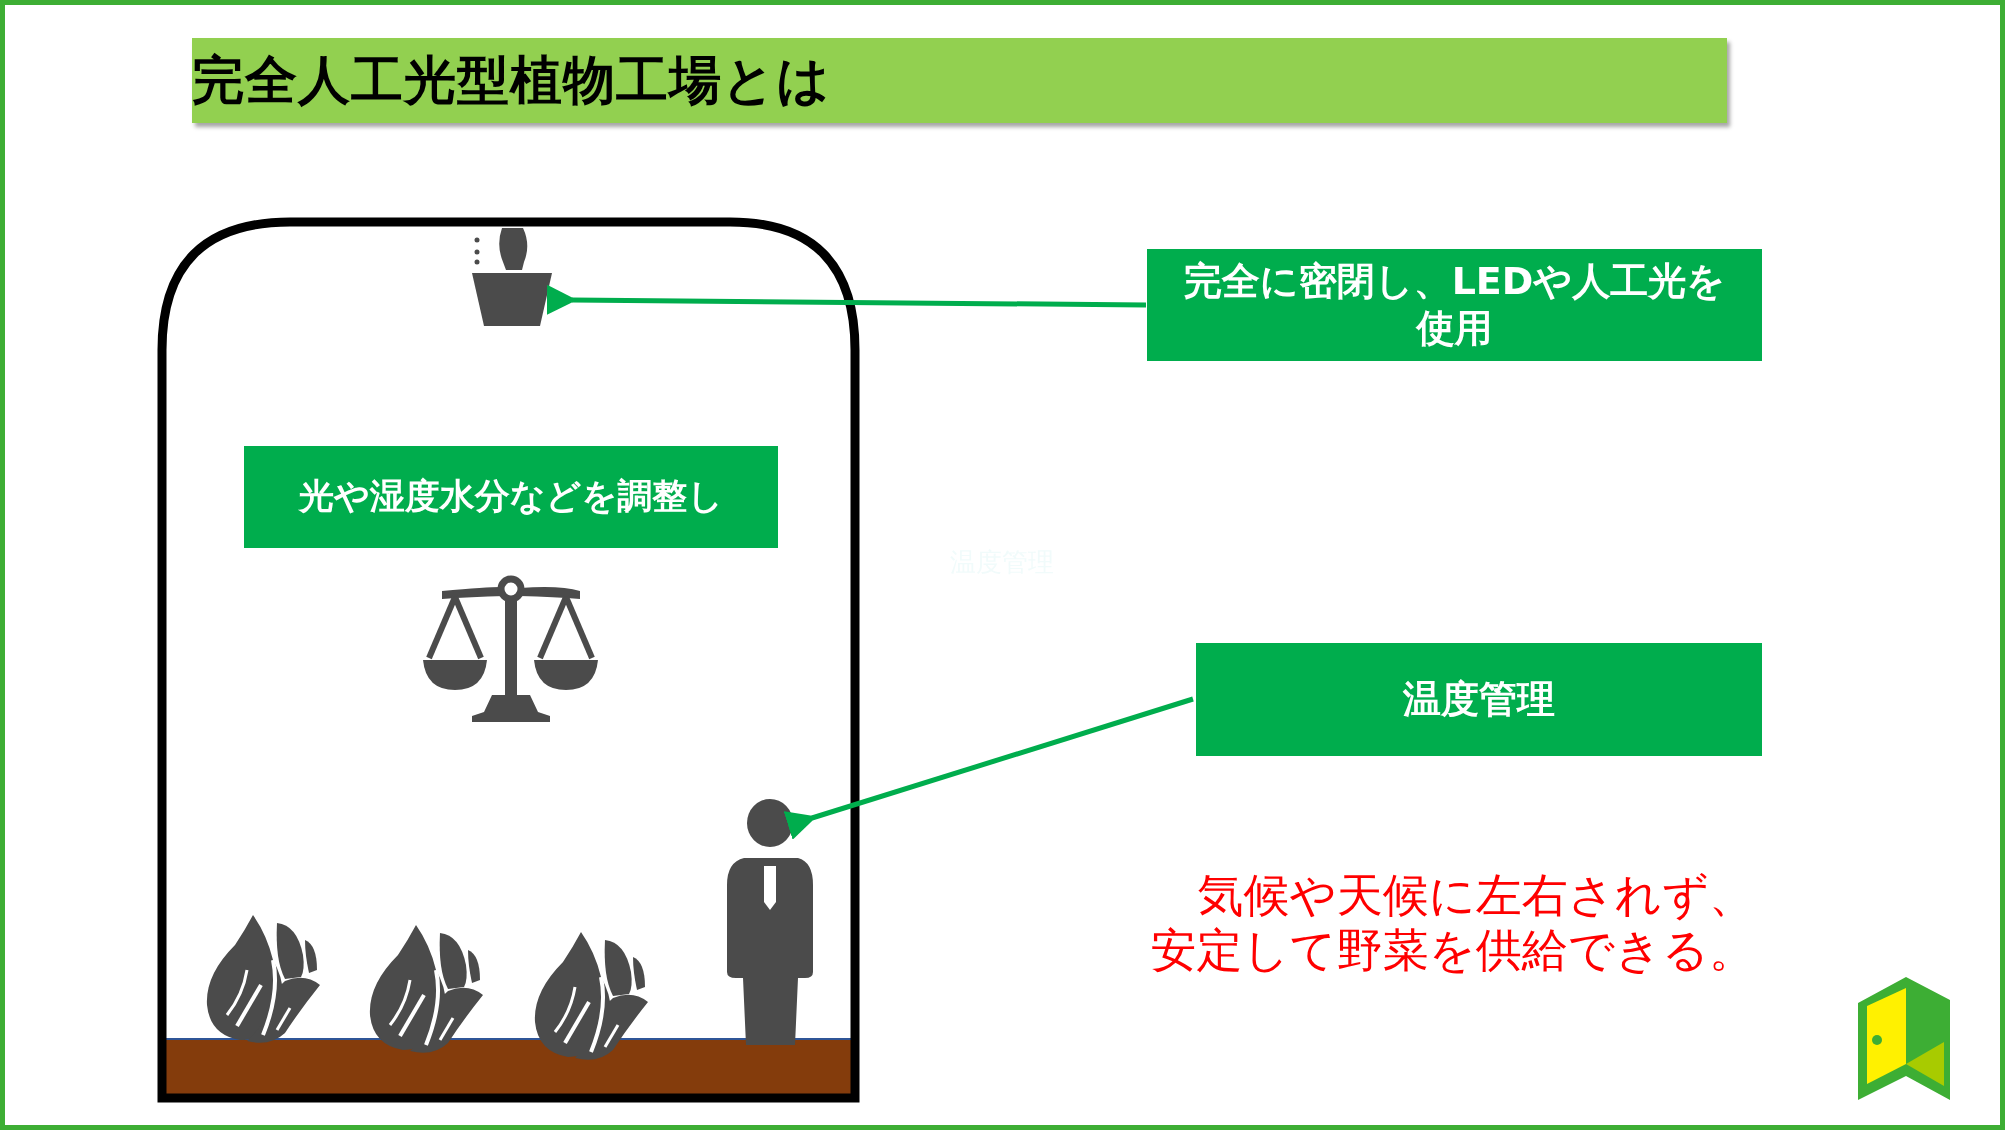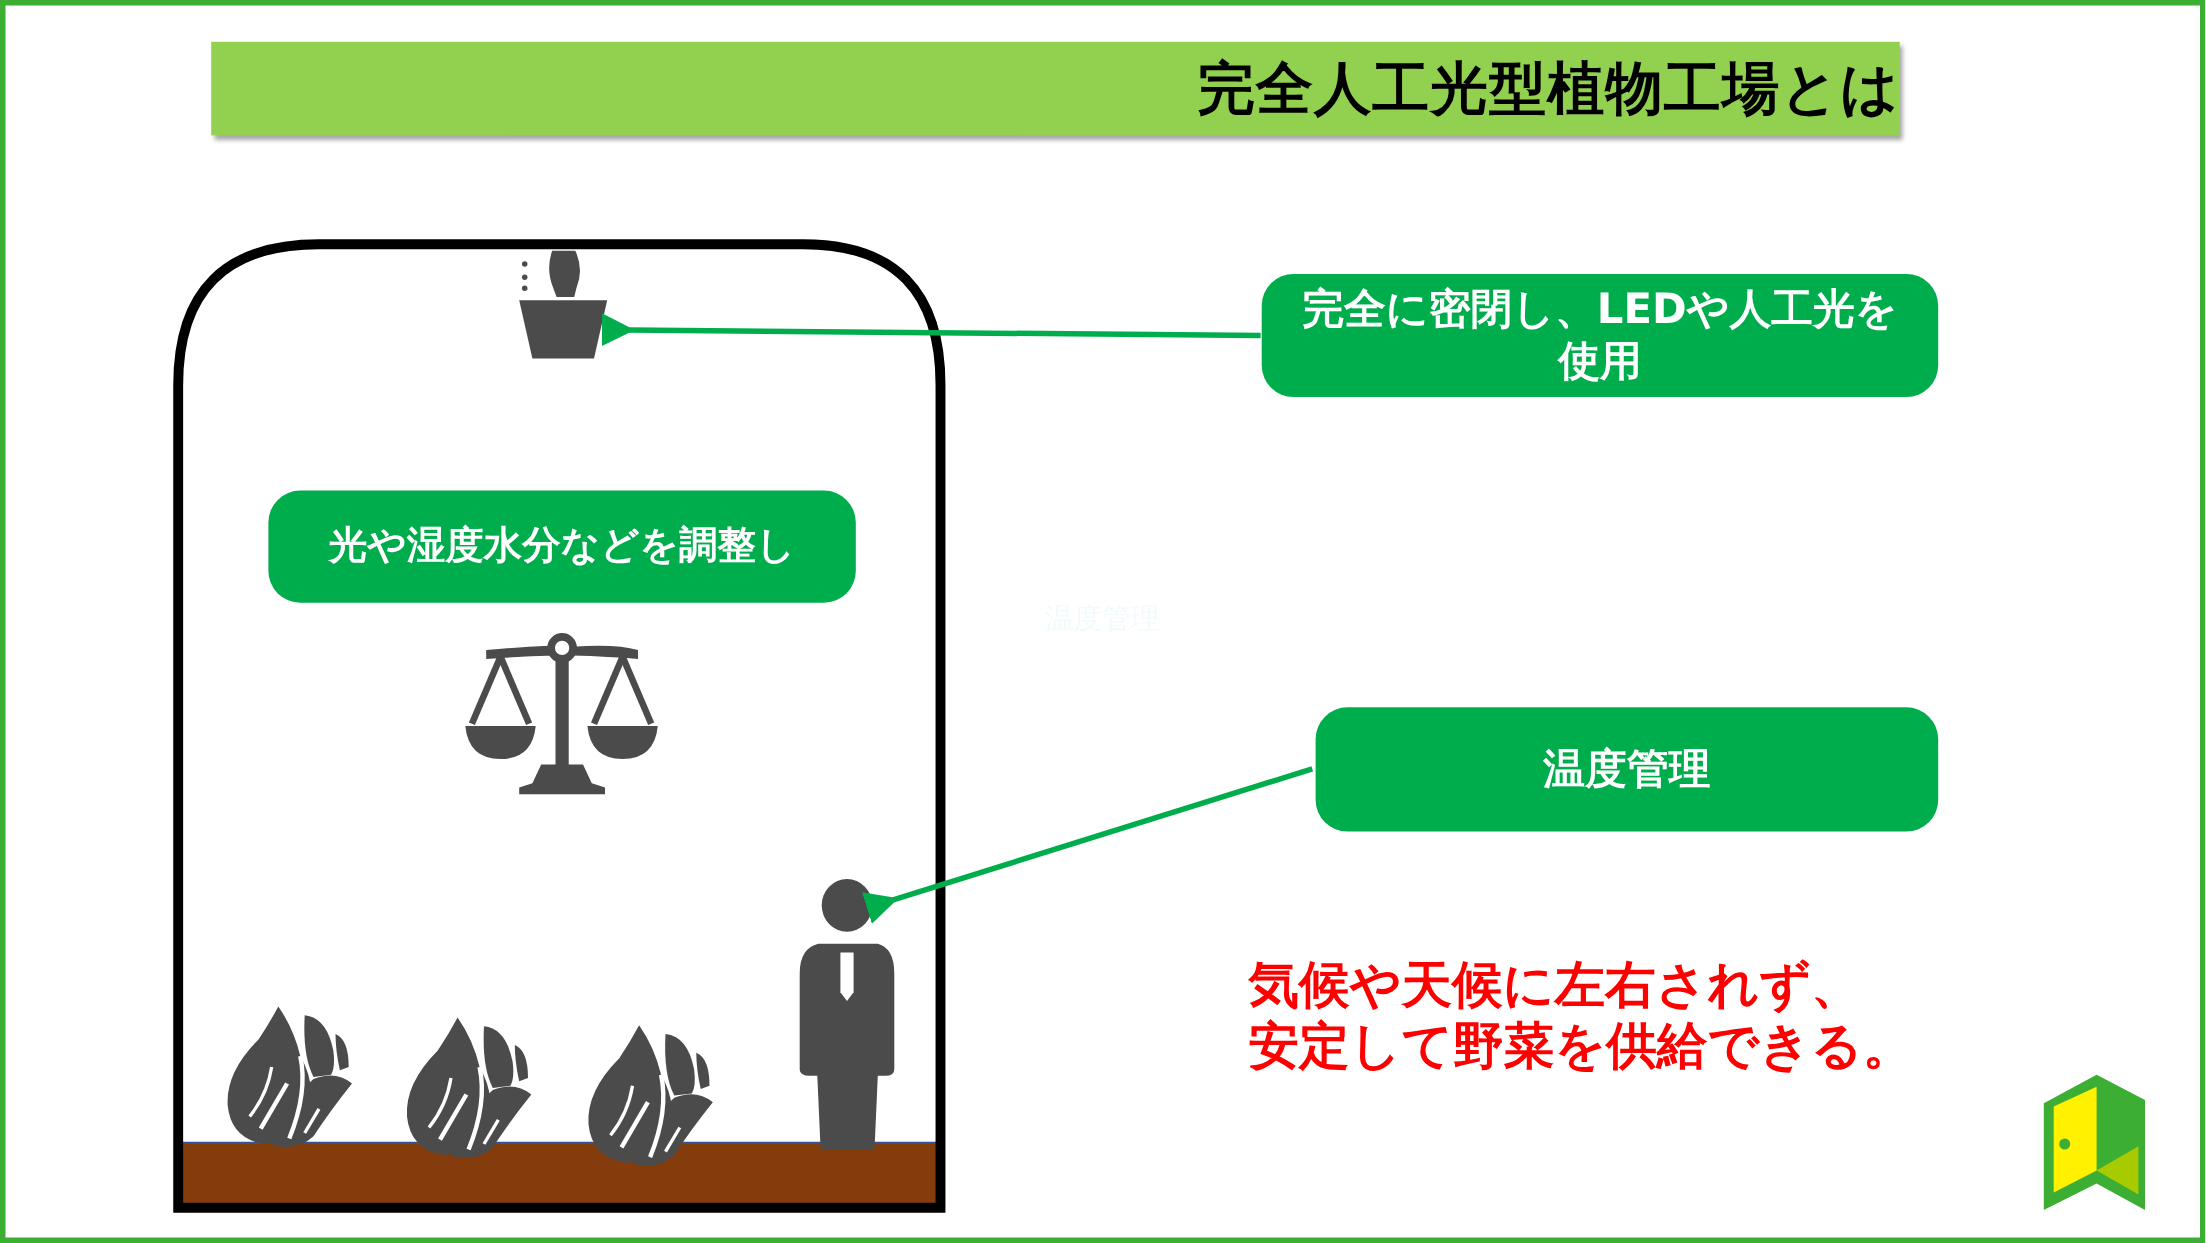--- a/index.html
+++ b/index.html
@@ -1,30 +1,30 @@
 <!DOCTYPE html>
 <html><head>
 <meta charset="utf-8">
 <style>
   html, body { margin:0; padding:0; }
   body { width:2005px; height:1130px; position:relative; background:#ffffff; overflow:hidden;
          font-family:"DejaVu Sans", "Liberation Sans", sans-serif; }
   .frame { position:absolute; left:0; top:0; width:1995px; height:1120px; border:5px solid #3DAE34; }
   .title-bar { position:absolute; left:192px; top:38px; width:1535px; height:85px; background:#92D050;
-               box-shadow:3px 4px 4px rgba(0,0,0,0.35); display:flex; align-items:center; justify-content:flex-end; }
+               box-shadow:3px 4px 4px rgba(0,0,0,0.35); display:flex; align-items:center; justify-content:flex-start; }
   .title-text { font-size:52px; font-weight:bold; color:#000; letter-spacing:1px; }
   svg.scene { position:absolute; left:0; top:0; }
   .gbox { position:absolute; background:#00AD4D; color:#fff; display:flex; align-items:center; justify-content:center;
-          text-align:center; font-weight:bold; line-height:1.25;border-radius:29px; }
+          text-align:center; font-weight:bold; line-height:1.25; }
   .gbox .line { display:block; }
   .box-env { left:244px; top:446px; width:534px; height:102px; font-size:35px; }
   .box-led { left:1147px; top:249px; width:615px; height:112px; font-size:38px; }
   .box-expert { left:1196px; top:643px; width:566px; height:113px; font-size:38px; }
-  .red-note { position:absolute; left:1135px; top:868px; width:620px; color:#FF0000; font-size:46px; font-weight:bold;
-              line-height:1.2; text-align:left; }
+  .red-note { position:absolute; left:1135px; top:868px; width:620px; color:#FF0000; font-size:46px; font-weight:normal;
+              line-height:1.2; text-align:right; }
   .ghost { position:absolute; left:950px; top:545px; font-size:26px; color:#f1fbfb; }
 </style>
 </head>
 <body>
 
 <div class="frame"></div>
 
 <div class="title-bar">
   <span class="title-text">完全人工光型植物工場とは</span>
 </div>

